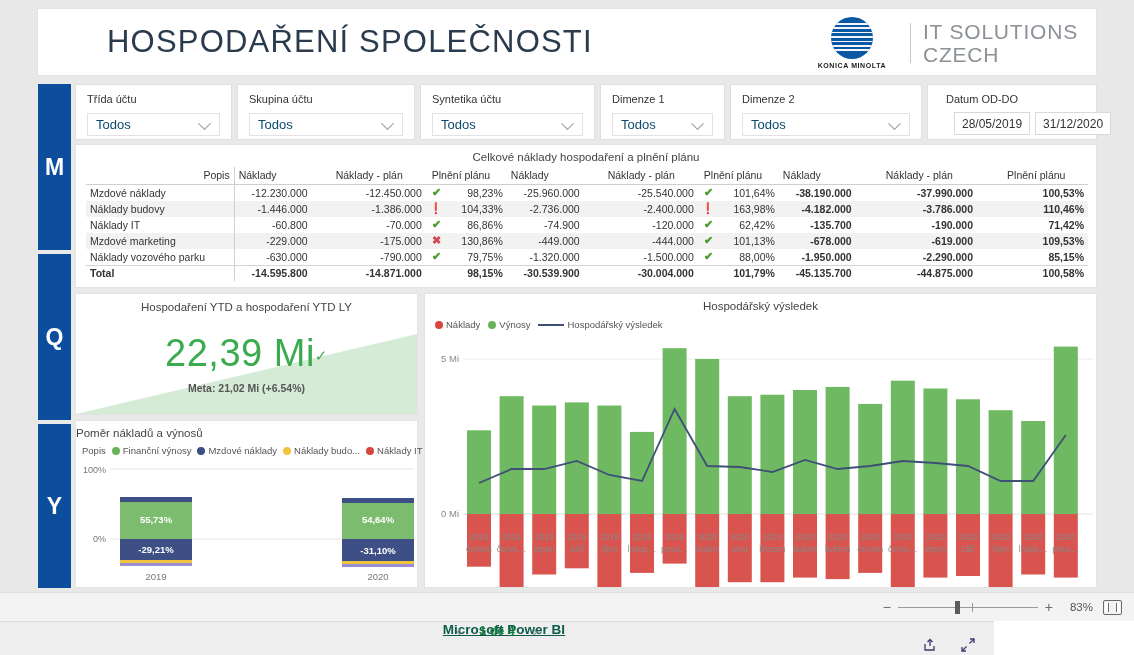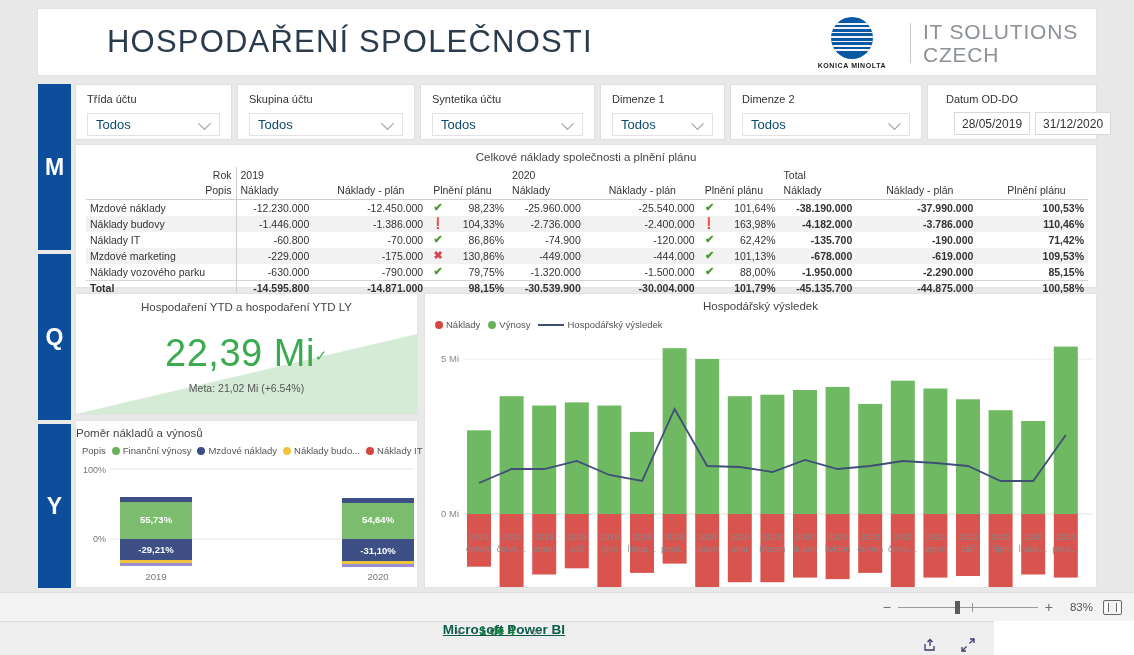--- a/index.html
+++ b/index.html
@@ -121,21 +121,21 @@
     position:absolute; left:38px; top:285px; width:343px; height:122px;
     background:#ffffff; border:1px solid #e3e3e3; overflow:hidden;
   }
   .kpi-title { position:absolute; left:0; right:0; top:7px; text-align:center; font-size:11.5px; color:#444; }
   .kpi-tri { position:absolute; left:0; bottom:0; width:100%; height:86px; }
   .kpi-val {
     position:absolute; left:0; right:0; top:38px; text-align:center;
     font-size:38px; font-weight:300; color:#3aab4e; letter-spacing:.5px;
   }
   .kpi-tick { font-size:15px; color:#3aab4e; vertical-align:middle; }
-  .kpi-meta { position:absolute; left:0; right:0; top:88px; text-align:center; font-size:10.5px; color:#555; }
+  .kpi-meta { position:absolute; left:0; right:0; top:88px; text-align:center; font-size:10.5px; color:#555;font-weight:bold; }
 
   
   .ratio {
     position:absolute; left:38px; top:412px; width:343px; height:168px;
     background:#ffffff; border:1px solid #e3e3e3;
   }
   .ratio-title { position:absolute; left:0; right:0; top:6px; text-align:left; font-size:11.5px; color:#444; }
   .ratio-legend { position:absolute; left:6px; top:24px; right:6px; display:flex; align-items:center; gap:6px; font-size:9.5px; color:#555; }
   .lg { display:flex; align-items:center; gap:3px; white-space:nowrap; }
   .dot { width:8px; height:8px; border-radius:50%; display:inline-block; }
@@ -258,35 +258,23 @@
         <div class="slicer date-slicer" style="width:auto; flex:1">
           <div class="slicer-label" style="left:18px">Datum OD-DO</div>
           <div class="date-boxes">
             <div class="date-box">28/05/2019</div>
             <div class="date-box">31/12/2020</div>
           </div>
         </div>
       </div>
 
       <div class="matrix">
-        <div class="matrix-title">Celkové náklady společnosti a plnění plánu</div>
+        <div class="matrix-title">Celkové náklady hospodaření a plnění plánu</div>
         <table class="mx">
           <thead>
-            <tr>
-              <th class="hl" style="width:150px">Rok</th>
-              <th style="text-align:left">2019</th>
-              <th></th>
-              <th colspan="2"></th>
-              <th style="text-align:left">2020</th>
-              <th></th>
-              <th colspan="2"></th>
-              <th class="grp" style="text-align:left">Total</th>
-              <th></th>
-              <th></th>
-            </tr>
             <tr class="hdr2">
               <th class="hl">Popis</th>
               <th style="text-align:left">Náklady</th>
               <th style="text-align:left;padding-left:24px">Náklady - plán</th>
               <th colspan="2" style="text-align:left;padding-left:6px">Plnění plánu</th>
               <th style="text-align:left">Náklady</th>
               <th style="text-align:left;padding-left:24px">Náklady - plán</th>
               <th colspan="2" style="text-align:left;padding-left:6px">Plnění plánu</th>
               <th class="grp" style="text-align:left">Náklady</th>
               <th class="grp" style="text-align:left;padding-left:30px">Náklady - plán</th>

